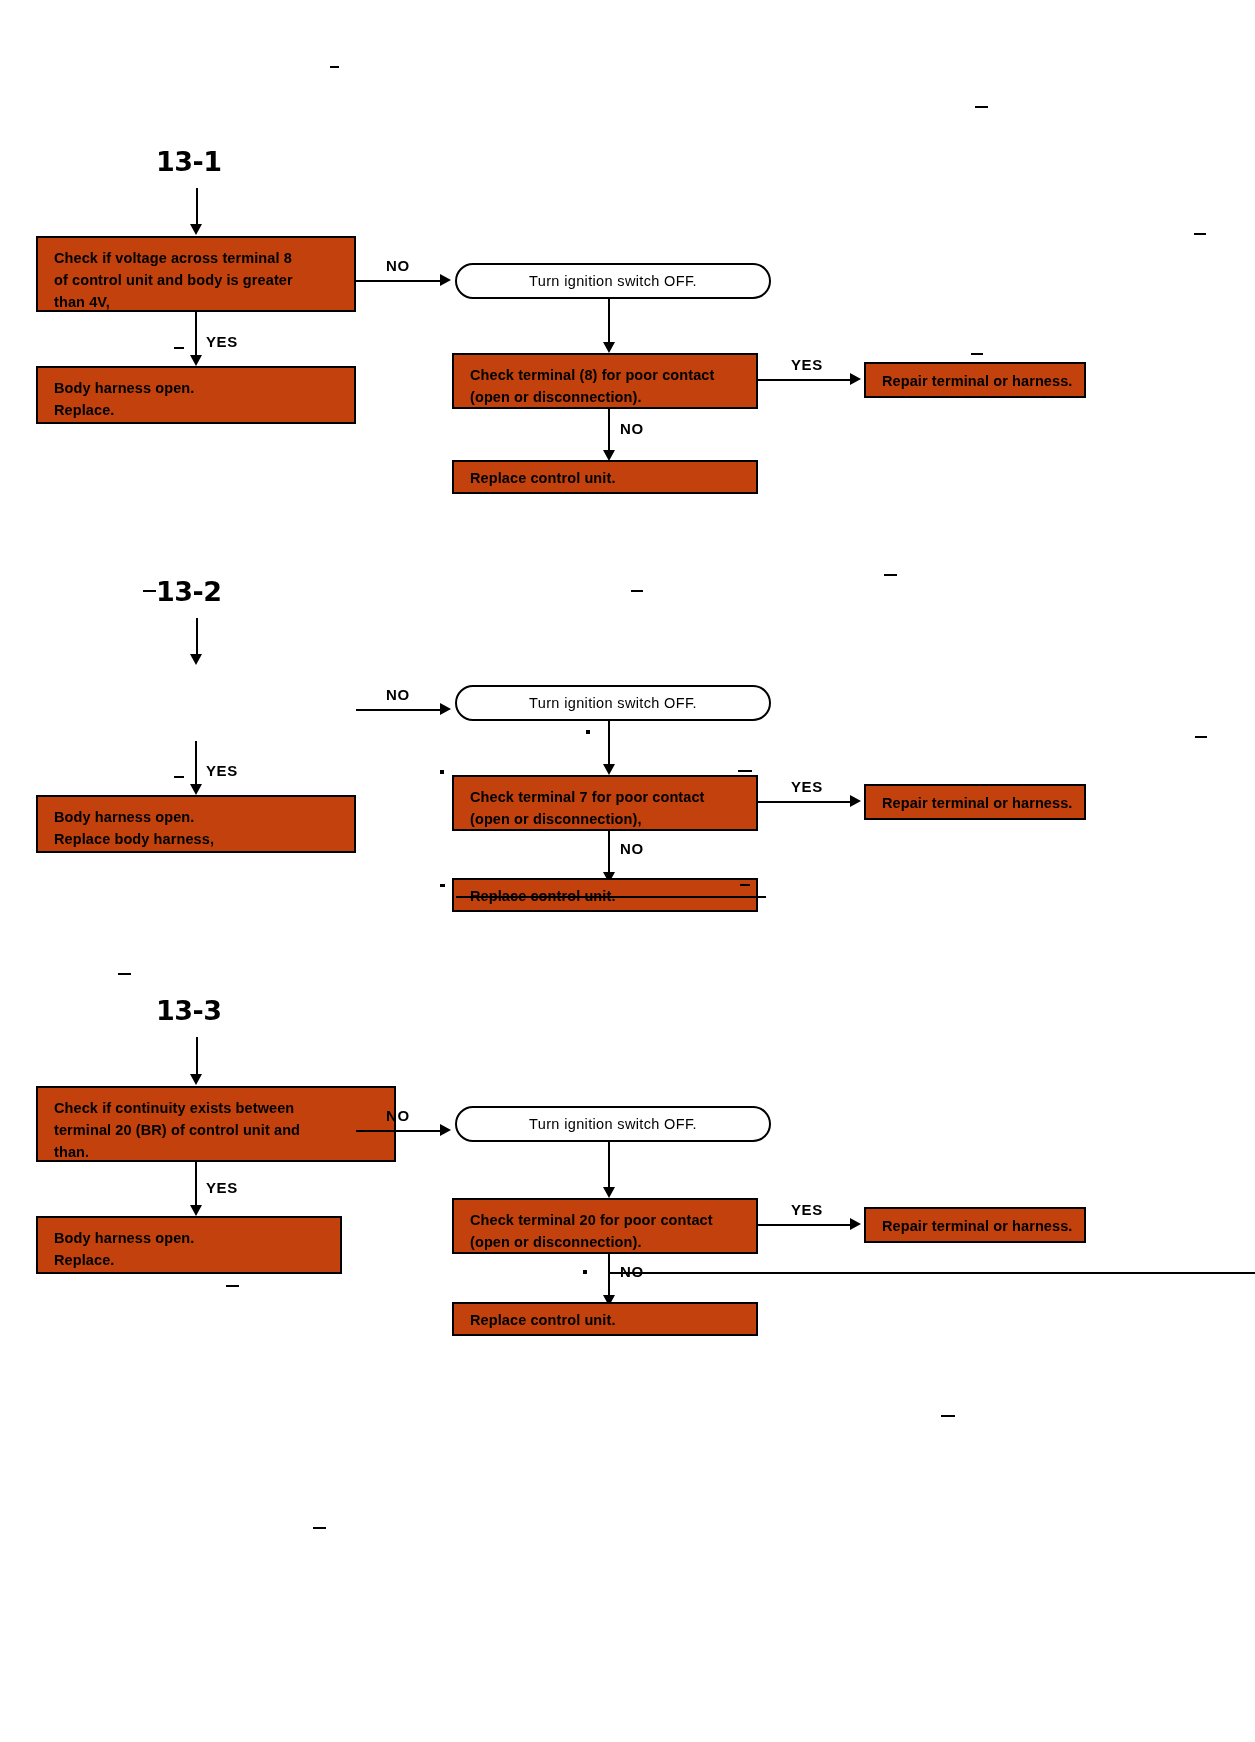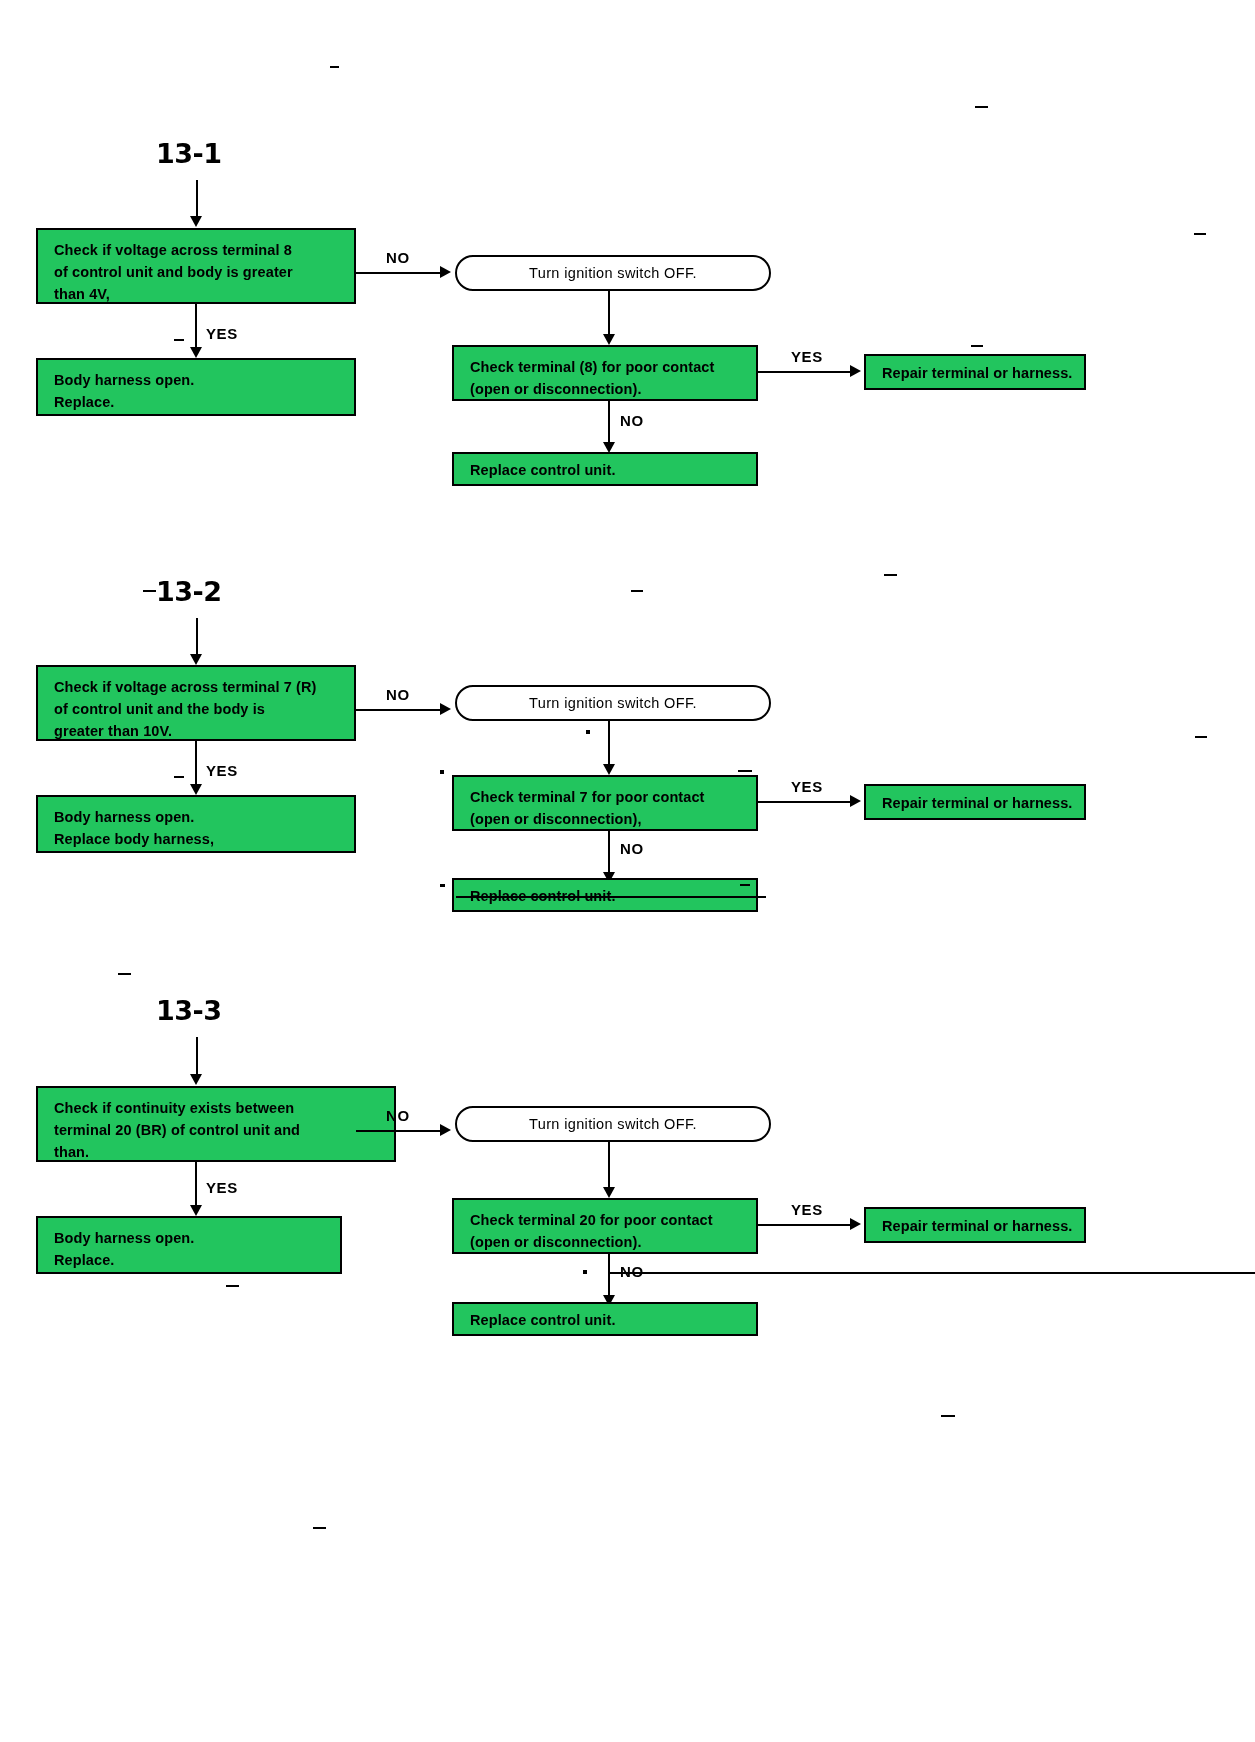--- a/index.html
+++ b/index.html
@@ -16,21 +16,21 @@
 
   
   .sect-label{
     font-size:27px;font-weight:bold;letter-spacing:-0.5px;
     font-family:"DejaVu Sans","Liberation Sans",sans-serif;
     white-space:nowrap;
   }
 
   
   .box{
-    border:2px solid #000;background:#22c55e;
+    border:2px solid #000;background:#c2410c;
     font-size:14.5px;line-height:1.52;
     padding:9px 0 0 16px;
     letter-spacing:0.1px;
     font-weight:600;
   }
   .box .ln{display:block;white-space:nowrap;}
 
   
   .pill{
     border:2px solid #000;background:#fff;border-radius:26px;
@@ -83,21 +83,21 @@
   <div class="abs speck" style="left:975px;top:106px;width:13px;height:2px;"></div>
   <div class="abs speck" style="left:1194px;top:233px;width:12px;height:2px;"></div>
   <div class="abs speck" style="left:884px;top:574px;width:13px;height:2px;"></div>
   <div class="abs speck" style="left:631px;top:590px;width:12px;height:2px;"></div>
   <div class="abs speck" style="left:1195px;top:736px;width:12px;height:2px;"></div>
   <div class="abs speck" style="left:118px;top:973px;width:13px;height:2px;"></div>
   <div class="abs speck" style="left:226px;top:1285px;width:13px;height:2px;"></div>
   <div class="abs speck" style="left:941px;top:1415px;width:14px;height:2px;"></div>
   <div class="abs speck" style="left:313px;top:1527px;width:13px;height:2px;"></div>
 
-  <div class="abs" style="left:0;top:0;width:1255px;height:520px;">
+  <div class="abs" style="left:0;top:8px;width:1255px;height:520px;">
 
     <div class="abs sect-label" style="left:156px;top:138px;">13-1</div>
 
     <div class="abs vline" style="left:196px;top:180px;height:42px;"></div>
     <div class="abs arrow-down" style="left:190px;top:216px;"></div>
 
     <div class="abs box" style="left:36px;top:228px;width:320px;height:76px;">
       <span class="ln">Check if voltage across terminal 8</span>
       <span class="ln">of control unit and body is greater</span>
       <span class="ln">than 4V,</span>
@@ -144,25 +144,20 @@
   </div>
 
   <div class="abs" style="left:0;top:0;width:994px;height:960px;">
 
     <div class="abs sect-label" style="left:156px;top:576px;">13-2</div>
     <div class="abs dash" style="left:143px;top:590px;width:13px;"></div>
 
     <div class="abs vline" style="left:196px;top:618px;height:42px;"></div>
     <div class="abs arrow-down" style="left:190px;top:654px;"></div>
 
-    <div class="abs box" style="left:36px;top:665px;width:320px;height:76px;">
-      <span class="ln">Check if voltage across terminal 7 (R)</span>
-      <span class="ln">of control unit and the body is</span>
-      <span class="ln">greater than 10V.</span>
-    </div>
 
     <div class="abs vline" style="left:195px;top:741px;height:50px;"></div>
     <div class="abs arrow-down" style="left:190px;top:784px;"></div>
     <div class="abs dash" style="left:174px;top:776px;width:10px;"></div>
     <div class="abs branch" style="left:206px;top:762px;">YES</div>
 
     <div class="abs box" style="left:36px;top:795px;width:320px;height:58px;">
       <span class="ln">Body harness open.</span>
       <span class="ln">Replace body harness,</span>
     </div>

